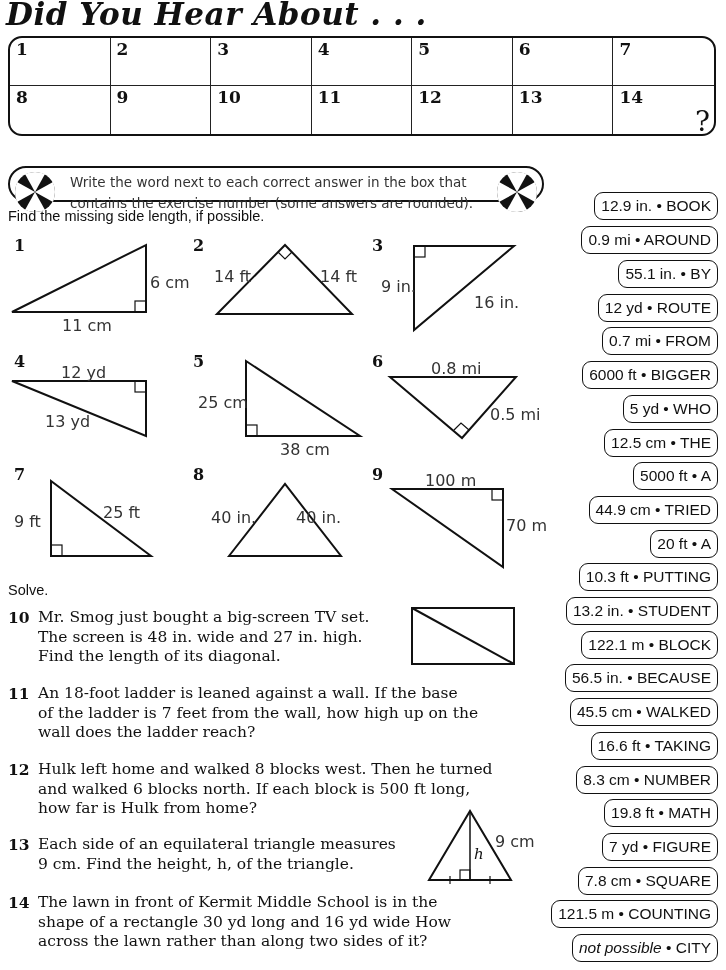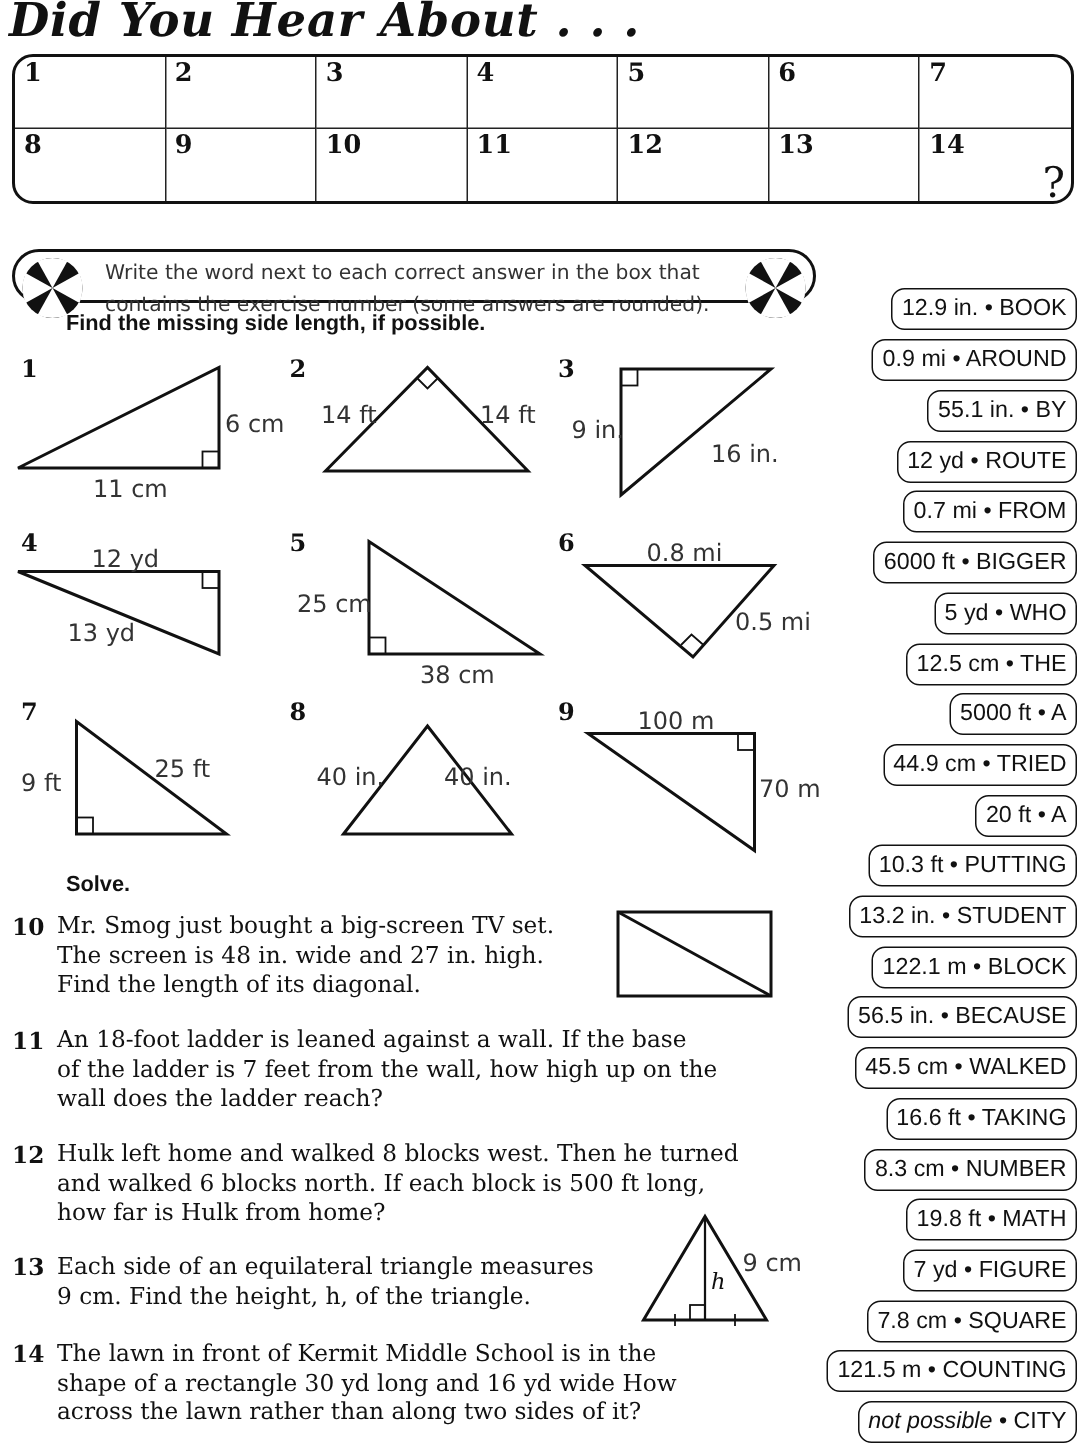--- a/index.html
+++ b/index.html
@@ -15,21 +15,21 @@
           font-family:"DejaVu Serif", serif; font-weight:bold; font-size:17px; padding:1px 0 0 6px; }
   .cell:nth-child(7n) { border-right:none; }
   .cell:nth-child(n+8) { border-bottom:none; }
   .qmark { position:absolute; right:4px; bottom:-4px; font-family:"DejaVu Serif", serif;
            font-weight:normal; font-size:28px; }
   .instr { left:8px; top:146px; width:536px; height:36px; border:2.5px solid #111;
            border-radius:26px; box-sizing:border-box;margin-top:20px; }
   .instr-text { position:absolute; left:60px; top:4px; width:420px; font-family:"DejaVu Sans", sans-serif;
                 font-size:13.5px; line-height:21px; color:#333; }
   .pinwheel { position:absolute; top:2px; width:44px; height:44px; }
-  .section-head { font-weight:bold; font-size:14.5px;margin-left:36px; }
+  .section-head { font-weight:normal; font-size:14.5px; }
   .fig-num { font-family:"DejaVu Serif", serif; font-weight:bold; font-size:16px; }
   .lbl { font-family:"DejaVu Sans", sans-serif; font-size:16px; color:#333; }
   .problem { left:8px; width:520px; font-family:"DejaVu Serif", serif; font-size:15.5px; line-height:19.5px; }
   .problem .num { position:absolute; left:0; top:0; font-weight:bold; }
   .problem .txt { margin-left:30px; display:block; }
   .chips { right:8px; top:190px; width:180px; }
   .chip { position:absolute; right:0; height:28px; border:1.6px solid #111; border-radius:9px;
           box-sizing:border-box; padding:0 6px; font-size:15.5px; line-height:25px; white-space:nowrap; background:#fff; }
   .chip .v.italic { font-style:italic; }
   svg.fig { position:absolute; overflow:visible; }

